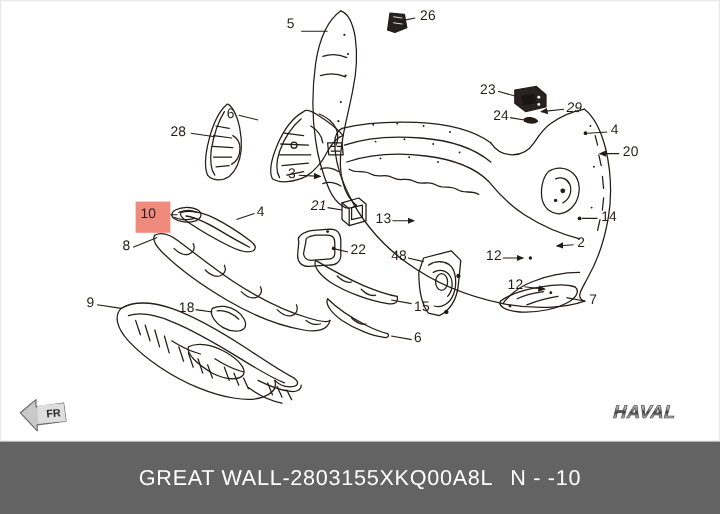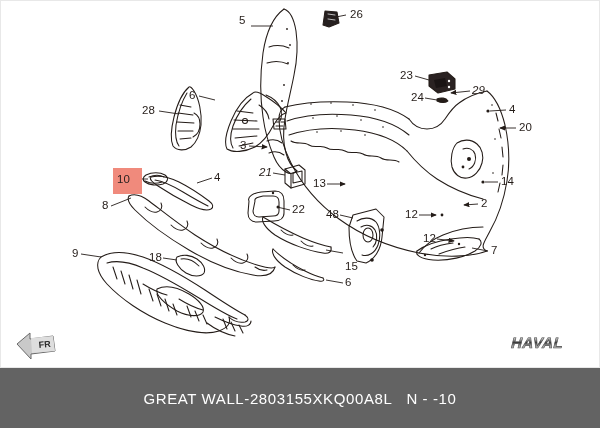--- a/index.html
+++ b/index.html
@@ -88,21 +88,21 @@
     background: #636363;
     display: flex;
     align-items: center;
     justify-content: center;
   }
   #footer-inner {
     display: flex;
     align-items: baseline;
     color: #ffffff;
     font-family: "Liberation Sans", sans-serif;
-    font-size: 15px;
+    font-size: 18px;
     letter-spacing: 0.6px;
   }
   #footer-title { white-space: pre; }
   #footer-code  { white-space: pre; }
   #footer-suffix {
     white-space: pre;
     margin-left: 14px;
   }
 </style>
 </head>
@@ -384,21 +384,21 @@
     <span class="callout" style="left:480px; top:197px;">2</span>
     <span class="callout" style="left:213px; top:171px;">4</span>
     <span class="callout" style="left:258px; top:166px;font-style:italic;">21</span>
     <span class="callout" style="left:312px; top:177px;">13</span>
     <span class="callout" style="left:101px; top:199px;">8</span>
     <span class="callout" style="left:291px; top:203px;text-align:center;">22</span>
     <span class="callout" style="left:325px; top:208px;">48</span>
     <span class="callout" style="left:404px; top:208px;">12</span>
     <span class="callout" style="left:422px; top:232px;">12</span>
     <span class="callout" style="left:490px; top:244px;">7</span>
-    <span class="callout" style="left:344px; top:260px;">15</span>
+    <span class="callout" style="left:344px; top:250px;">15</span>
     <span class="callout" style="left:71px;  top:247px;">9</span>
     <span class="callout" style="left:148px; top:251px;">18</span>
     <span class="callout" style="left:344px; top:276px;">6</span>
 
     <svg id="fr-icon" viewBox="0 0 44 30">
       <path d="M2,14 L15,3 L15,9 L38,6 L40,21 L16,24 L16,29 z" fill="#c9c9c9" stroke="#6a6a6a" stroke-width="1" stroke-linejoin="round"></path>
       <path d="M16,8 L38,6 L40,21 L17,23 z" fill="#dedede" stroke="none"></path>
       <text x="24" y="18" font-family="'Liberation Sans', sans-serif" font-size="9" font-weight="bold" fill="#2a2a2a" transform="rotate(-6 24 18)">FR</text>
     </svg>
 

